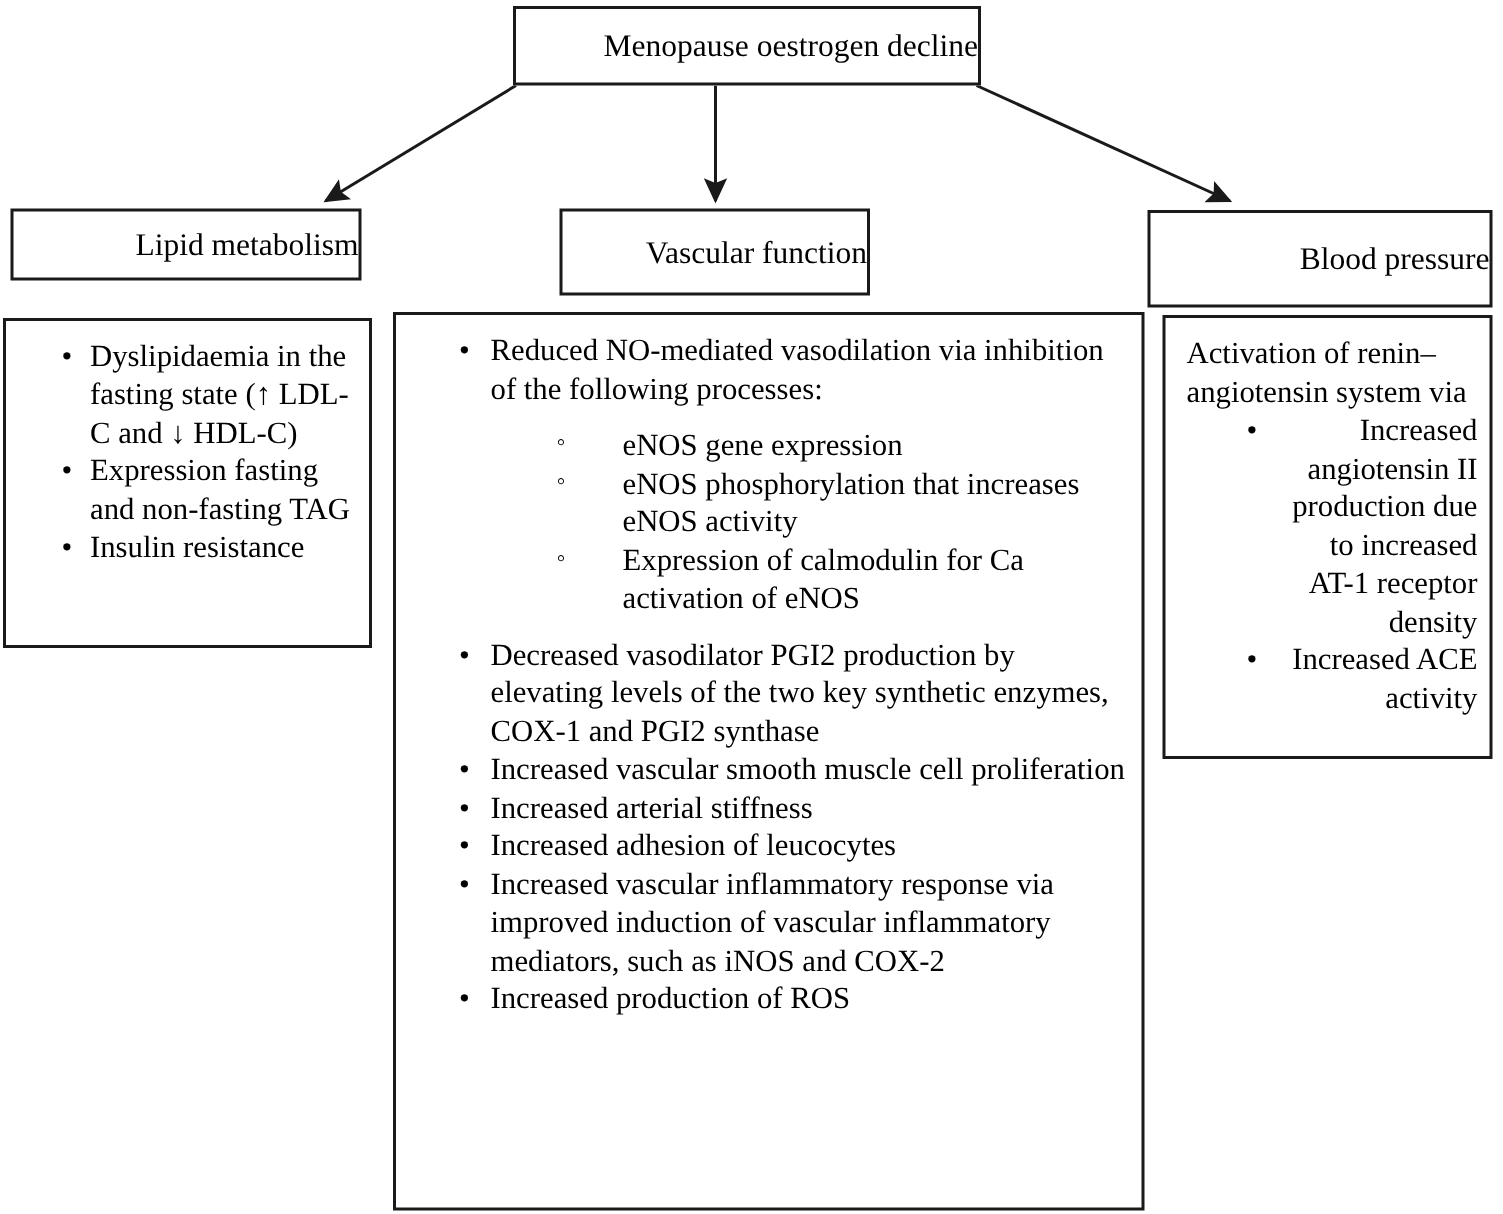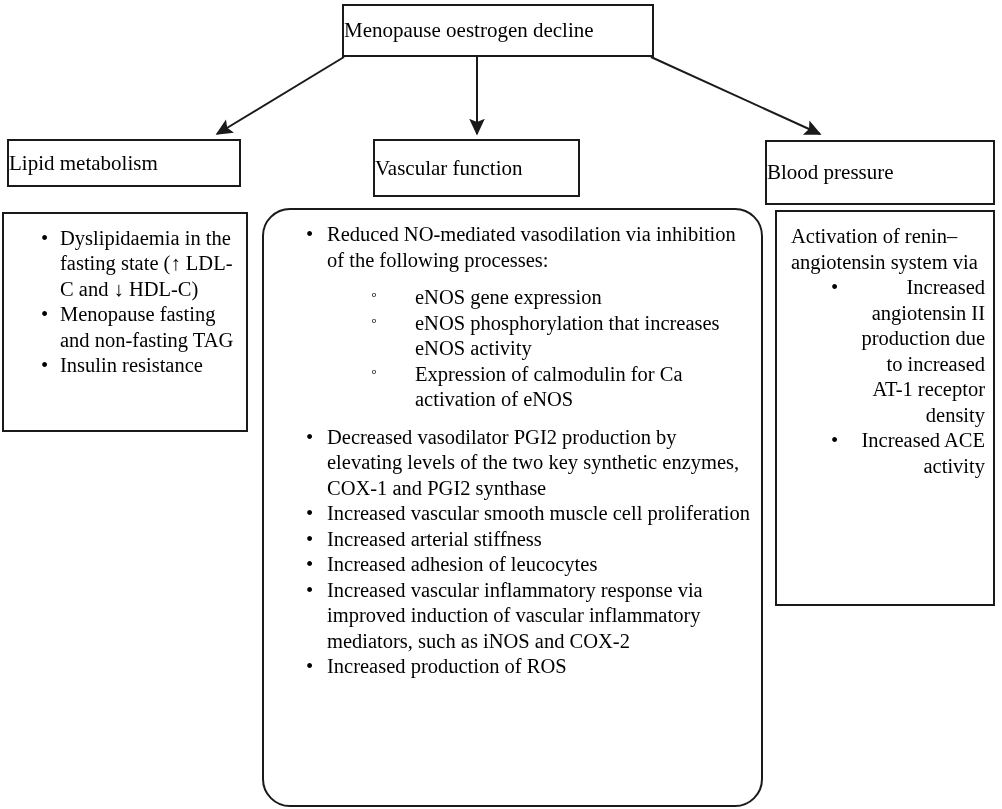--- a/index.html
+++ b/index.html
@@ -21,21 +21,21 @@
   }
   .box {
     position: absolute;
     box-sizing: border-box;
     border: 2px solid #1a1a1a;
     background: #ffffff;
   }
   .title-box {
     display: flex;
     align-items: center;
-    justify-content: flex-start;
+    justify-content: flex-end;
     font-size: 21px;
     line-height: 1.15;
   }
   .content-box {
     padding: 0;
   }
   .arrows {
     position: absolute;
     left: 0;
     top: 0;
@@ -144,30 +144,30 @@
     <span>Blood pressure</span>
   </div>
 
   <div class="box content-box" id="box-lipid-content" style="left:2px; top:212px; width:246px; height:220px;">
     <div class="inner">
       <ul class="lvl1">
         <li>
           <span>Dyslipidaemia in the fasting state (↑ LDL-C and ↓ HDL-C)</span>
         </li>
         <li>
-          <span>Menopause fasting and non-fasting TAG</span>
+          <span>Expression fasting and non-fasting TAG</span>
         </li>
         <li>
           <span>Insulin resistance</span>
         </li>
       </ul>
     </div>
   </div>
 
-  <div class="box content-box" id="box-vascular-content" style="left:262px; top:208px; width:501px; height:599px;border-radius:28px;">
+  <div class="box content-box" id="box-vascular-content" style="left:262px; top:208px; width:501px; height:599px;">
     <div class="inner">
       <ul class="lvl1">
         <li>
           <span>Reduced NO-mediated vasodilation via inhibition of the following processes:</span>
           <ul class="lvl2">
             <li>
               <span>eNOS gene expression</span>
             </li>
             <li>
               <span>eNOS phosphorylation that increases eNOS activity</span>
@@ -192,21 +192,21 @@
         <li>
           <span>Increased vascular inflammatory response via improved induction of vascular inflammatory mediators, such as iNOS and COX-2</span>
         </li>
         <li>
           <span>Increased production of ROS</span>
         </li>
       </ul>
     </div>
   </div>
 
-  <div class="box content-box" id="box-bp-content" style="left:775px; top:210px; width:220px; height:396px;">
+  <div class="box content-box" id="box-bp-content" style="left:775px; top:210px; width:220px; height:296px;">
     <div class="inner">
       <div class="lead">Activation of renin–angiotensin system via</div>
       <ul class="lvl1">
         <li>
           <span>Increased angiotensin II production due to increased AT-1 receptor density</span>
         </li>
         <li>
           <span>Increased ACE activity</span>
         </li>
       </ul>

